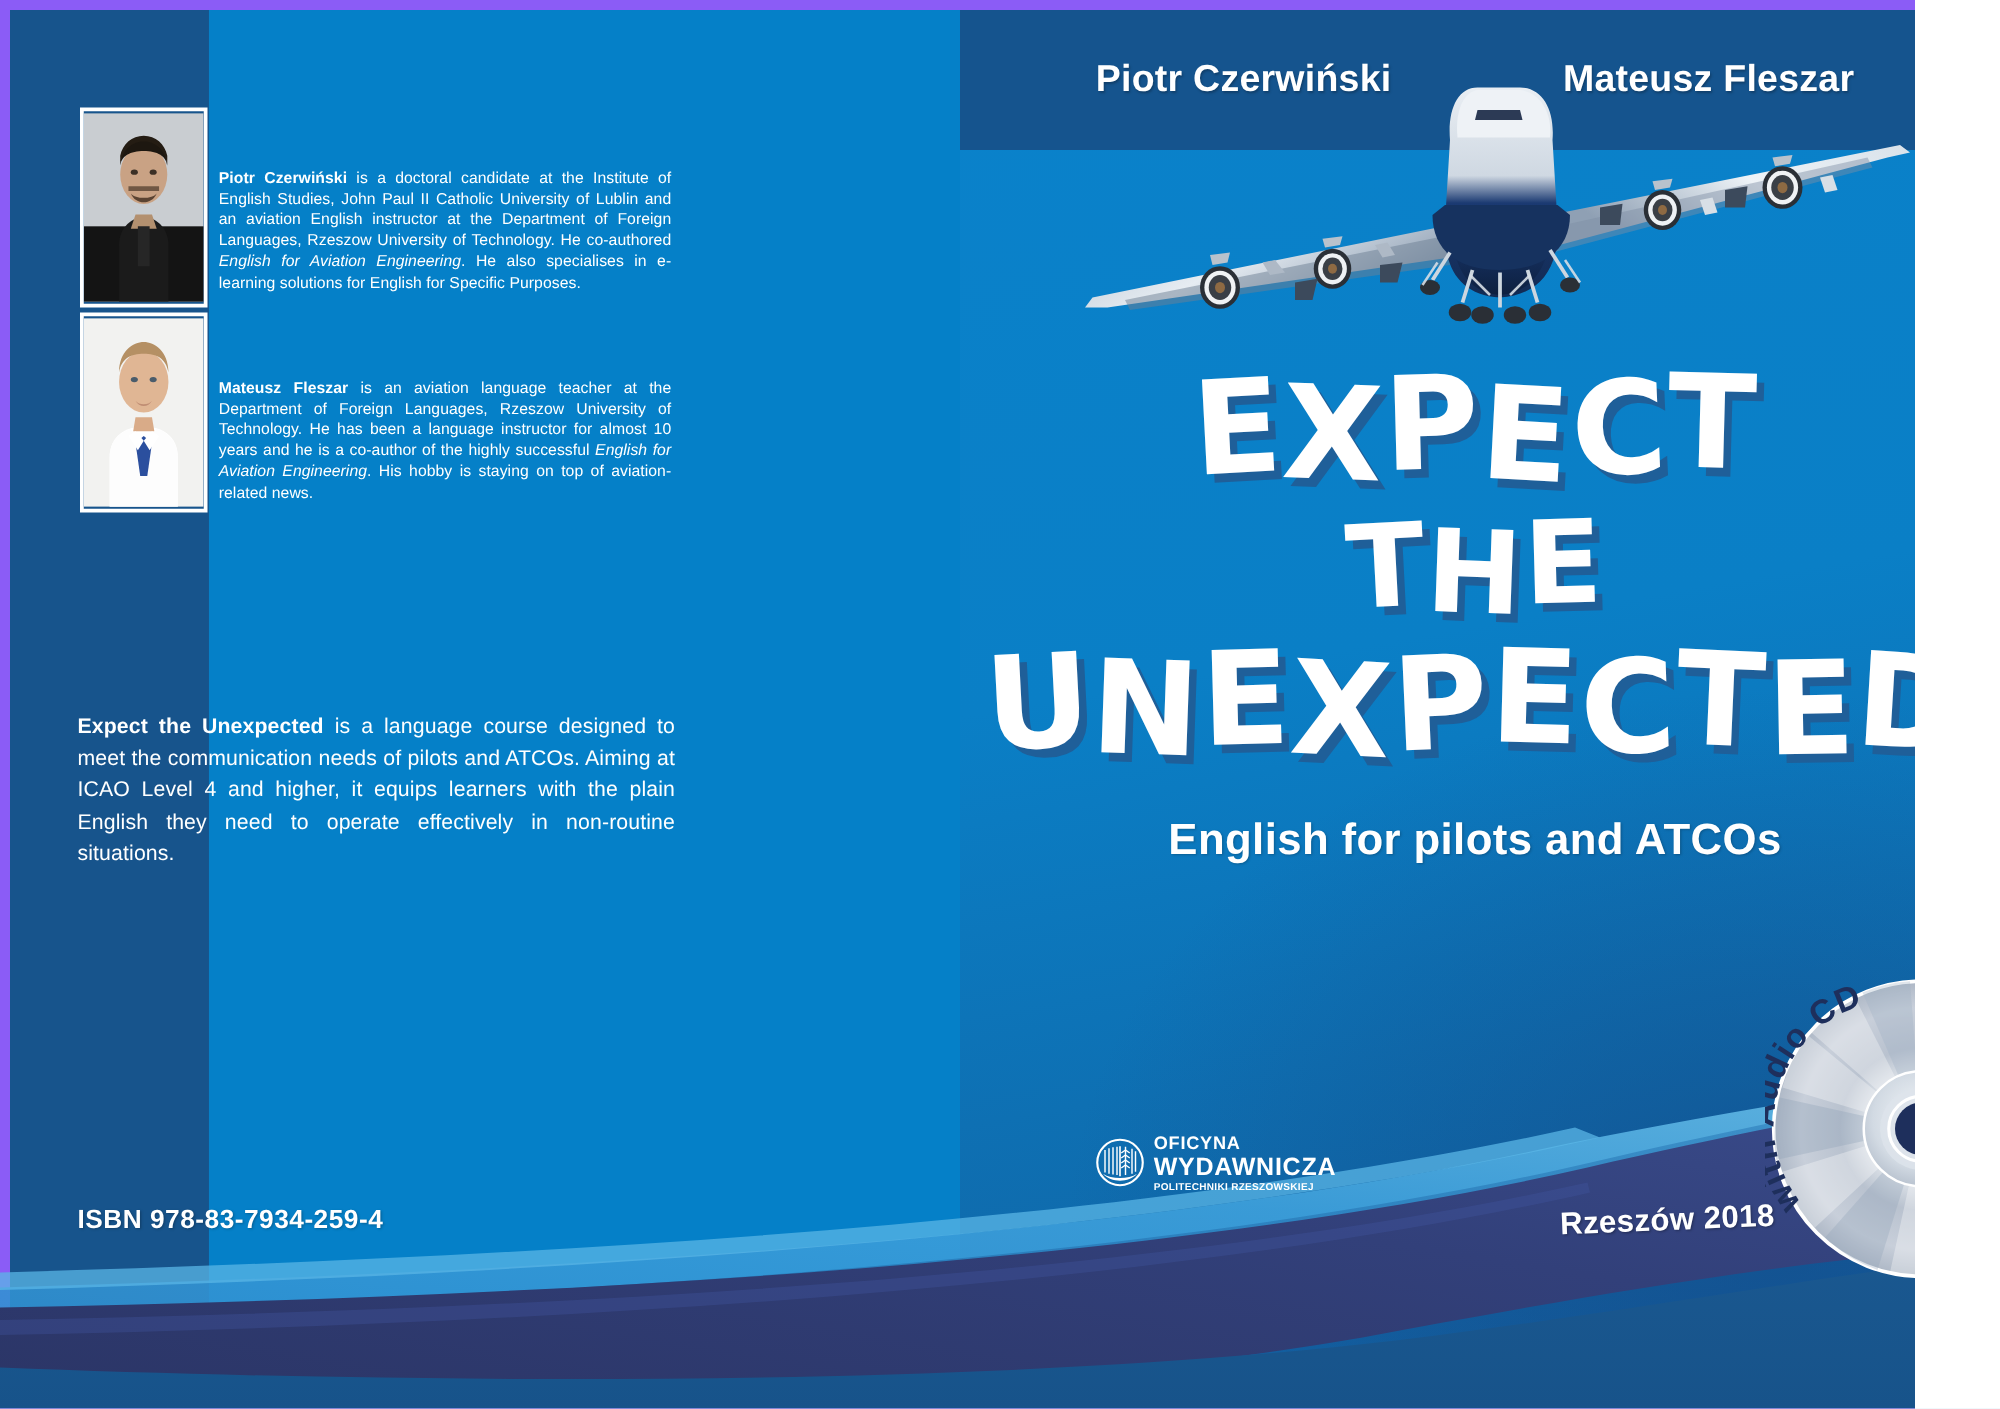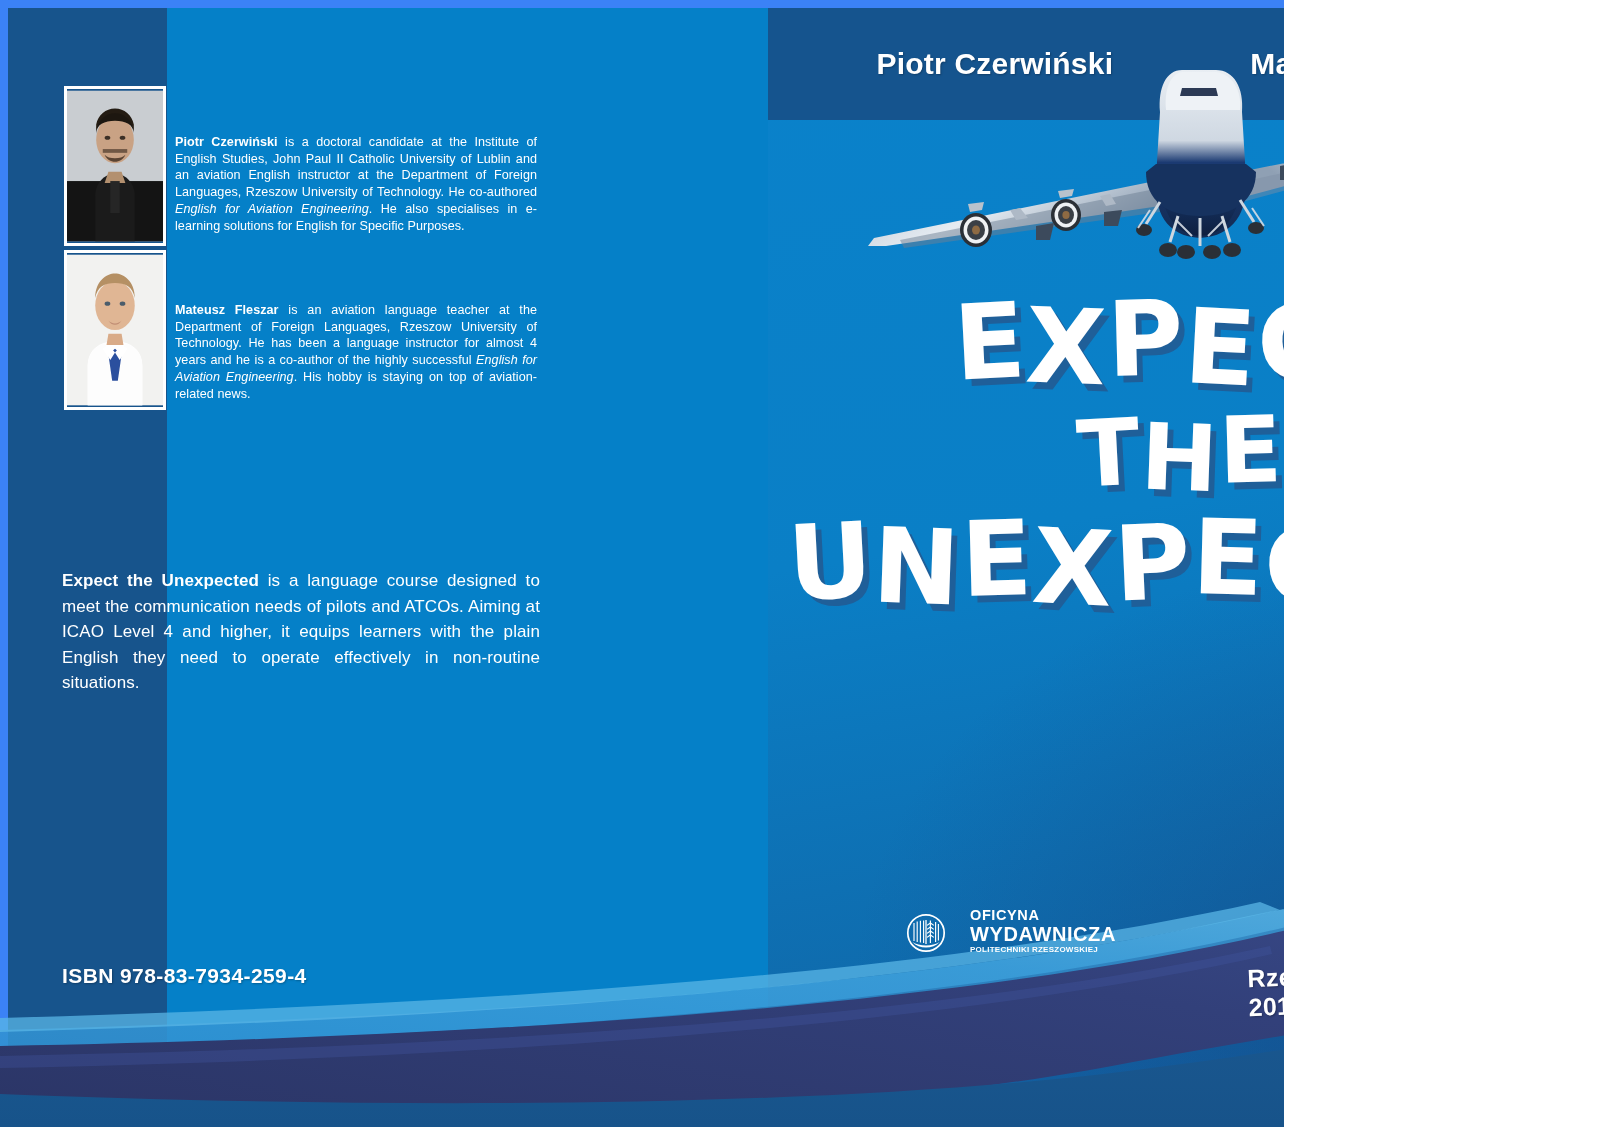--- a/index.html
+++ b/index.html
@@ -1,20 +1,20 @@
 <!DOCTYPE html>
 <html><head>
 <meta charset="utf-8">
 <title>Book Cover</title>
 <style>
   html,body{margin:0;padding:0;background:#ffffff;}
   body{width:1600px;height:1127px;overflow:hidden;
        font-family:"Liberation Sans",sans-serif;}
 
-  #cover{position:relative;width:1284px;height:1127px;background:#3b82f6;overflow:hidden;}
+  #cover{position:relative;width:1532px;height:1127px;background:#8b5cf6;overflow:hidden;}
 
   
   .back-panel{position:absolute;left:8px;top:8px;width:760px;height:1111px;
               background:#16548c;}
   
   .back-bright{position:absolute;left:167px;top:8px;width:601px;height:1111px;
                background:#0580c8;}
   
   .back-dark-strip{position:absolute;left:8px;top:8px;width:159px;height:1111px;
                    background:#17548c;}
@@ -76,21 +76,21 @@
 
   .isbn{position:absolute;left:62px;top:964px;color:#ffffff;font-size:21px;
         font-weight:bold;letter-spacing:.4px;
         text-shadow:1px 1px 2px rgba(0,0,0,.25);}
 
   
   .waves{position:absolute;left:0;top:880px;width:1600px;height:247px;}
   .waves svg{display:block;width:1600px;height:247px;}
 
   
-  .publisher{position:absolute;left:906px;top:908px;display:flex;align-items:flex-end;gap:24px;}
+  .publisher{position:absolute;left:876px;top:908px;display:flex;align-items:flex-start;gap:7px;}
   .pub-mark{width:40px;height:44px;flex:0 0 auto;}
   .pub-text{color:#ffffff;line-height:1.08;}
   .pub-l1{font-size:14.5px;font-weight:bold;letter-spacing:.6px;}
   .pub-l2{font-size:20px;font-weight:bold;letter-spacing:.6px;}
   .pub-l3{font-size:8px;font-weight:bold;letter-spacing:.25px;margin-top:1px;}
 
   
   .place-year{position:absolute;left:1248px;top:962px;color:#ffffff;font-size:25px;
               font-weight:bold;letter-spacing:.3px;transform:rotate(-2.3deg);
               text-shadow:1px 1px 2px rgba(0,0,0,.3);}
@@ -219,20 +219,21 @@
   <div class="authors">
     <div class="author-name">Piotr Czerwiński</div>
     <div class="author-name">Mateusz Fleszar</div>
   </div>
 
   <div class="title-block">
     <div class="tline t1"><span class="ch" style="transform: rotate(-3deg) translateY(0px);">E</span><span class="ch" style="transform: rotate(2deg) translateY(5px);">X</span><span class="ch" style="transform: rotate(-1.5deg) translateY(-3px);">P</span><span class="ch" style="transform: rotate(3deg) translateY(6px);">E</span><span class="ch" style="transform: rotate(-2.5deg) translateY(1px);">C</span><span class="ch" style="transform: rotate(1.5deg) translateY(-4px);">T</span></div>
     <div class="tline t2"><span class="ch" style="transform: rotate(-3deg) translateY(0px);">T</span><span class="ch" style="transform: rotate(2deg) translateY(5px);">H</span><span class="ch" style="transform: rotate(-1.5deg) translateY(-3px);">E</span></div>
     <div class="tline t3"><span class="ch" style="transform: rotate(-3deg) translateY(0px);">U</span><span class="ch" style="transform: rotate(2deg) translateY(5px);">N</span><span class="ch" style="transform: rotate(-1.5deg) translateY(-3px);">E</span><span class="ch" style="transform: rotate(3deg) translateY(6px);">X</span><span class="ch" style="transform: rotate(-2.5deg) translateY(1px);">P</span><span class="ch" style="transform: rotate(1.5deg) translateY(-4px);">E</span><span class="ch" style="transform: rotate(-2deg) translateY(4px);">C</span><span class="ch" style="transform: rotate(2.5deg) translateY(-2px);">T</span><span class="ch" style="transform: rotate(-1deg) translateY(5px);">E</span><span class="ch" style="transform: rotate(3.5deg) translateY(0px);">D</span></div>
   </div>
+  <div class="subtitle">English for pilots and ATCOs</div>
 
   <div class="photo" id="photo1">
     <svg viewBox="0 0 102 160" xmlns="http://www.w3.org/2000/svg">
       <rect width="102" height="160" fill="#c9cdd1"></rect>
       <rect y="96" width="102" height="64" fill="#141414"></rect>
       <path d="M30 112 C30 96 42 88 51 88 C60 88 72 96 72 112 L72 160 L30 160 Z" fill="#1b1b1b"></path>
       <ellipse cx="51" cy="52" rx="20" ry="25" fill="#c9a284"></ellipse>
       <path d="M31 46 C31 28 43 20 51 20 C59 20 71 28 71 46 C71 36 62 32 51 32 C40 32 31 36 31 46 Z" fill="#1d1710"></path>
       <path d="M31 44 C33 30 42 24 51 24 C60 24 69 30 71 44 L71 36 C69 26 61 19 51 19 C41 19 33 26 31 36 Z" fill="#241c13"></path>
       <ellipse cx="43" cy="50" rx="3" ry="2.2" fill="#3c3026"></ellipse>
@@ -255,21 +256,21 @@
       <ellipse cx="59" cy="52" rx="3" ry="2.2" fill="#4a5c6b"></ellipse>
       <path d="M44 70 C47 74 55 74 58 70 C55 76 47 76 44 70 Z" fill="#c08e74"></path>
       <path d="M44 84 L58 84 L60 96 L42 96 Z" fill="#d9ab88"></path>
       <path d="M51 100 L58 106 L54 134 L48 134 L44 106 Z" fill="#2b4f9e"></path>
       <path d="M44 96 L51 104 L46 112 L38 100 Z" fill="#ffffff"></path>
       <path d="M58 96 L51 104 L56 112 L64 100 Z" fill="#ffffff"></path>
     </svg>
   </div>
 
   <div class="bio" id="bio1"><b>Piotr Czerwiński</b><span> is a doctoral candidate at the Institute of English Studies, John Paul II Catholic University of Lublin and an aviation English instructor at the Department of Foreign Languages, Rzeszow University of Technology. He co-authored </span><i>English for Aviation Engineering</i><span>. He also specialises in e-learning solutions for English for Specific Purposes.</span></div>
-  <div class="bio" id="bio2"><b>Mateusz Fleszar</b><span> is an aviation language teacher at the Department of Foreign Languages, Rzeszow University of Technology. He has been a language instructor for almost 4 years and he is a co-author of the highly successful </span><i>English for Aviation Engineering</i><span>. His hobby is staying on top of aviation-related news.</span></div>
+  <div class="bio" id="bio2"><b>Mateusz Fleszar</b><span> is an aviation language teacher at the Department of Foreign Languages, Rzeszow University of Technology. He has been a language instructor for almost 10 years and he is a co-author of the highly successful </span><i>English for Aviation Engineering</i><span>. His hobby is staying on top of aviation-related news.</span></div>
 
   <div class="blurb">
     <b>Expect the Unexpected</b><span> is a language course designed to meet the communication needs of pilots and ATCOs. Aiming at ICAO Level 4 and higher, it equips learners with the plain English they need to operate effectively in non-routine situations.</span>
   </div>
 
   <div class="isbn">ISBN 978-83-7934-259-4</div>
 
   <div class="waves">
     <svg viewBox="0 0 1600 247" xmlns="http://www.w3.org/2000/svg" preserveAspectRatio="none">
       <defs>

